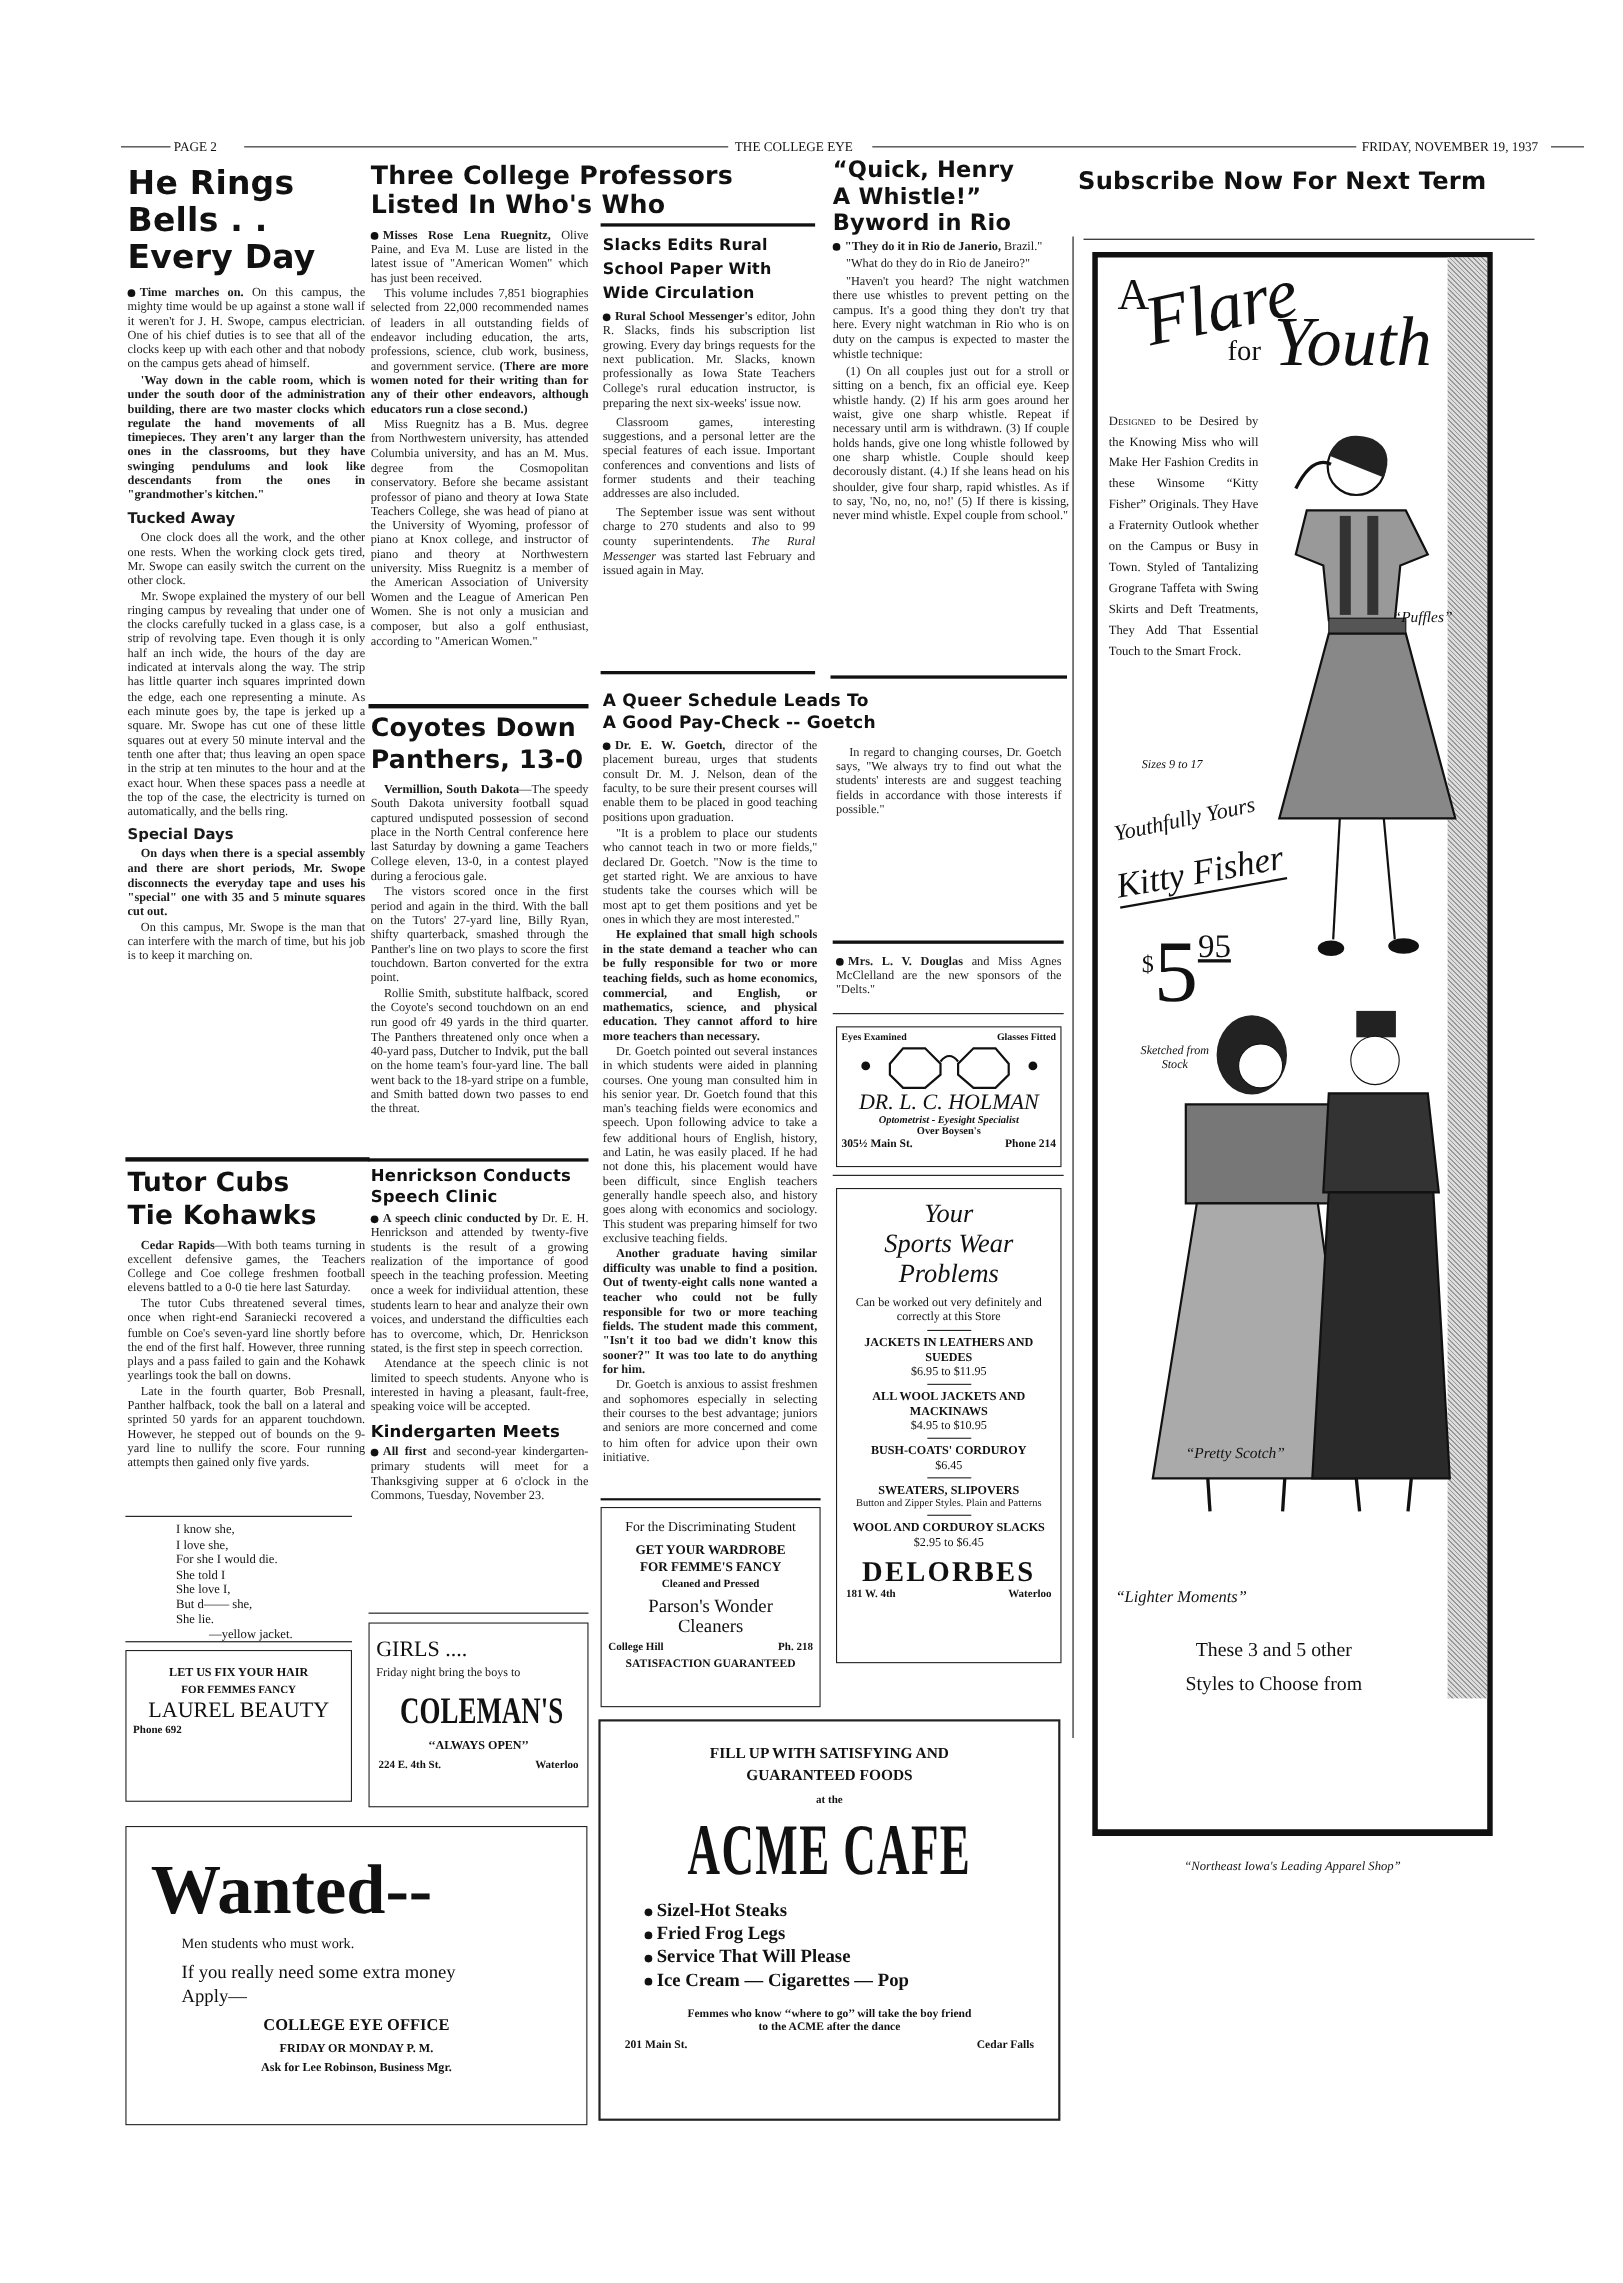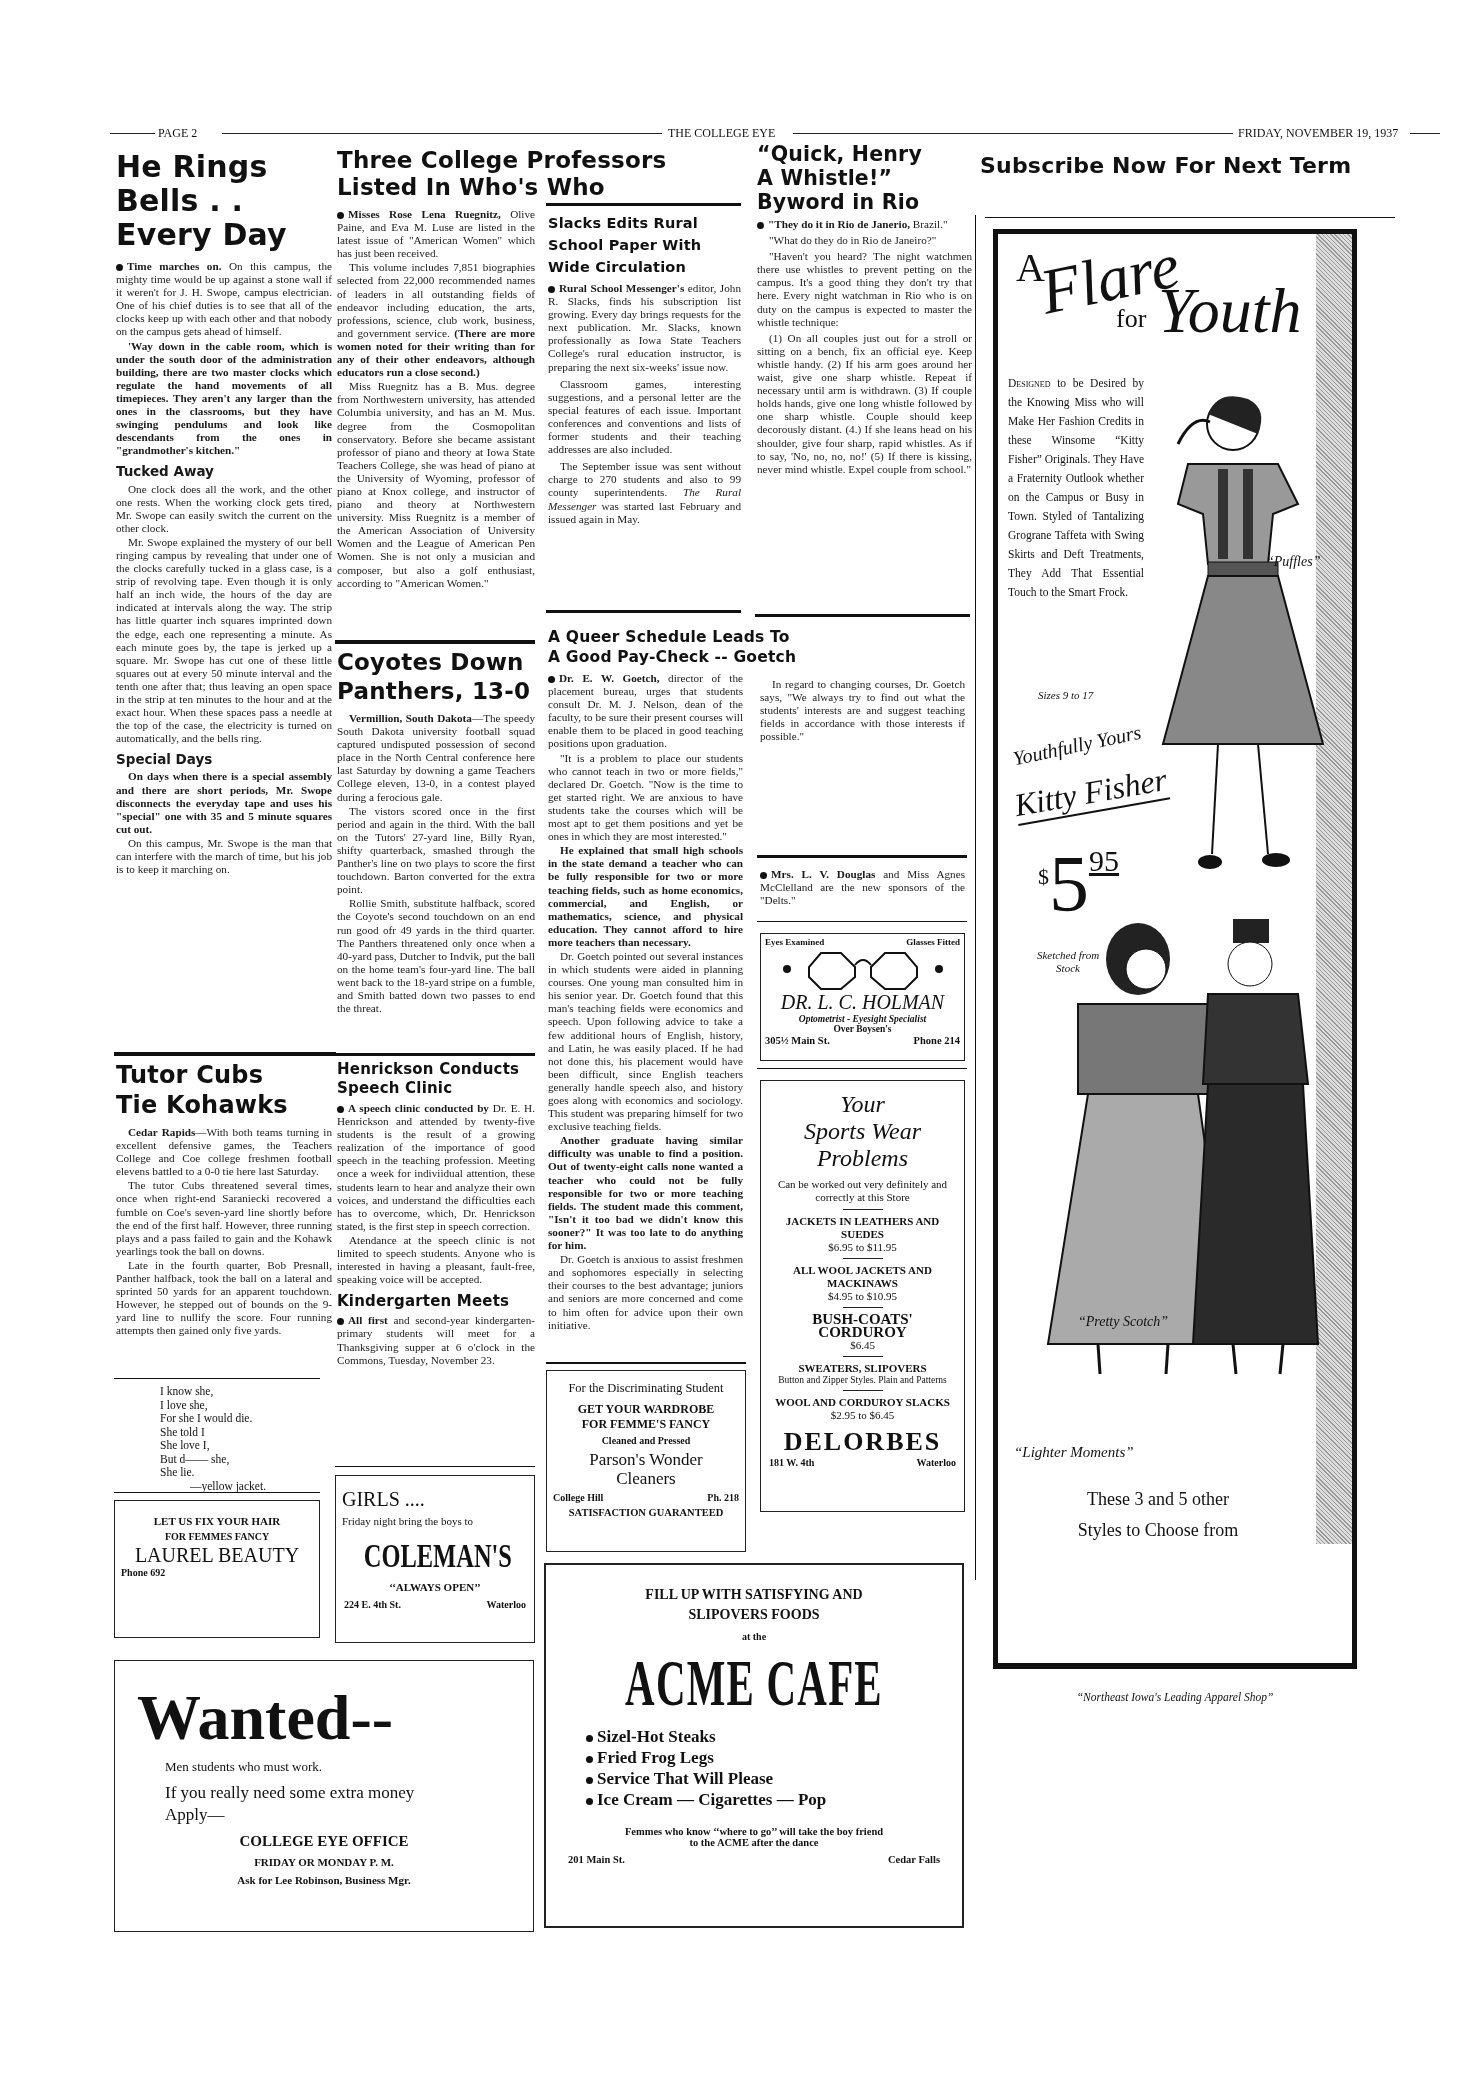--- a/index.html
+++ b/index.html
@@ -230,21 +230,21 @@
   </div>
   <div style="font-size:11px;margin:6px 10px 0;line-height:13px;">Can be worked out very definitely and correctly at this Store</div>
   <div>
     <div style="margin-top:5px;border-top:1px solid #222;width:40px;margin-left:auto;margin-right:auto;padding-top:5px;"></div>
     <div class="bold" style="font-size:11px;line-height:13px;margin:0 6px;">JACKETS IN LEATHERS AND SUEDES</div>
     <div style="font-size:11px;">$6.95 to $11.95</div>
     <div style="margin-top:5px;border-top:1px solid #222;width:40px;margin-left:auto;margin-right:auto;padding-top:5px;"></div>
     <div class="bold" style="font-size:11px;line-height:13px;margin:0 6px;">ALL WOOL JACKETS AND MACKINAWS</div>
     <div style="font-size:11px;">$4.95 to $10.95</div>
     <div style="margin-top:5px;border-top:1px solid #222;width:40px;margin-left:auto;margin-right:auto;padding-top:5px;"></div>
-    <div class="bold" style="font-size:15px;line-height:13px;margin:0 6px;text-align:center;">BUSH-COATS' CORDUROY</div>
+    <div class="bold" style="font-size:11px;line-height:13px;margin:0 6px;text-align:center;">BUSH-COATS' CORDUROY</div>
     <div style="font-size:11px;">$6.45</div>
     <div style="margin-top:5px;border-top:1px solid #222;width:40px;margin-left:auto;margin-right:auto;padding-top:5px;"></div>
     <div class="bold" style="font-size:11px;line-height:13px;margin:0 6px;">SWEATERS, SLIPOVERS</div>
     <div style="font-size:9.5px;margin:0 8px;">Button and Zipper Styles. Plain and Patterns</div>
     <div style="margin-top:5px;border-top:1px solid #222;width:40px;margin-left:auto;margin-right:auto;padding-top:5px;"></div>
     <div class="bold" style="font-size:11px;line-height:13px;margin:0 6px;">WOOL AND CORDUROY SLACKS</div>
     <div style="font-size:11px;">$2.95 to $6.45</div>
   </div>
   <div style="font-size:26px;font-weight:bold;letter-spacing:2px;margin-top:6px;">DELORBES</div>
   <div class="bold" style="font-size:10px;display:flex;justify-content:space-between;padding:0 8px;">
@@ -263,21 +263,21 @@
   <div style="font-size:17px;line-height:19px;">Cleaners</div>
   <div class="bold" style="font-size:10px;display:flex;justify-content:space-between;padding:4px 6px 0;">
     <span>College Hill</span>
     <span>Ph. 218</span>
   </div>
   <div class="bold" style="font-size:10.5px;margin-top:4px;">SATISFACTION GUARANTEED</div>
 </div>
 
 <div class="box serif center" style="left:544px;top:1563px;width:420px;height:365px;border-width:2px;">
   <div class="bold" style="font-size:14px;margin-top:22px;">FILL UP WITH SATISFYING AND</div>
-  <div class="bold" style="font-size:14px;margin-top:4px;">SLIPOVERS FOODS</div>
+  <div class="bold" style="font-size:14px;margin-top:4px;">GUARANTEED FOODS</div>
   <div class="bold" style="font-size:10px;margin-top:8px;">at the</div>
   <div style="font-size:66px;font-weight:bold;line-height:70px;transform:scaleX(0.62);margin-top:6px;letter-spacing:2px;">ACME CAFE</div>
   <div style="text-align:left;padding-left:40px;font-size:17px;font-weight:bold;line-height:21px;margin-top:8px;">
     <div><span class="dot"></span><span>Sizel-Hot Steaks</span></div>
     <div><span class="dot"></span><span>Fried Frog Legs</span></div>
     <div><span class="dot"></span><span>Service That Will Please</span></div>
     <div><span class="dot"></span><span>Ice Cream — Cigarettes — Pop</span></div>
   </div>
   <div class="bold" style="font-size:10.5px;margin-top:16px;">Femmes who know ‘‘where to go’’ will take the boy friend</div>
   <div class="bold" style="font-size:10.5px;">to the ACME after the dance</div>

